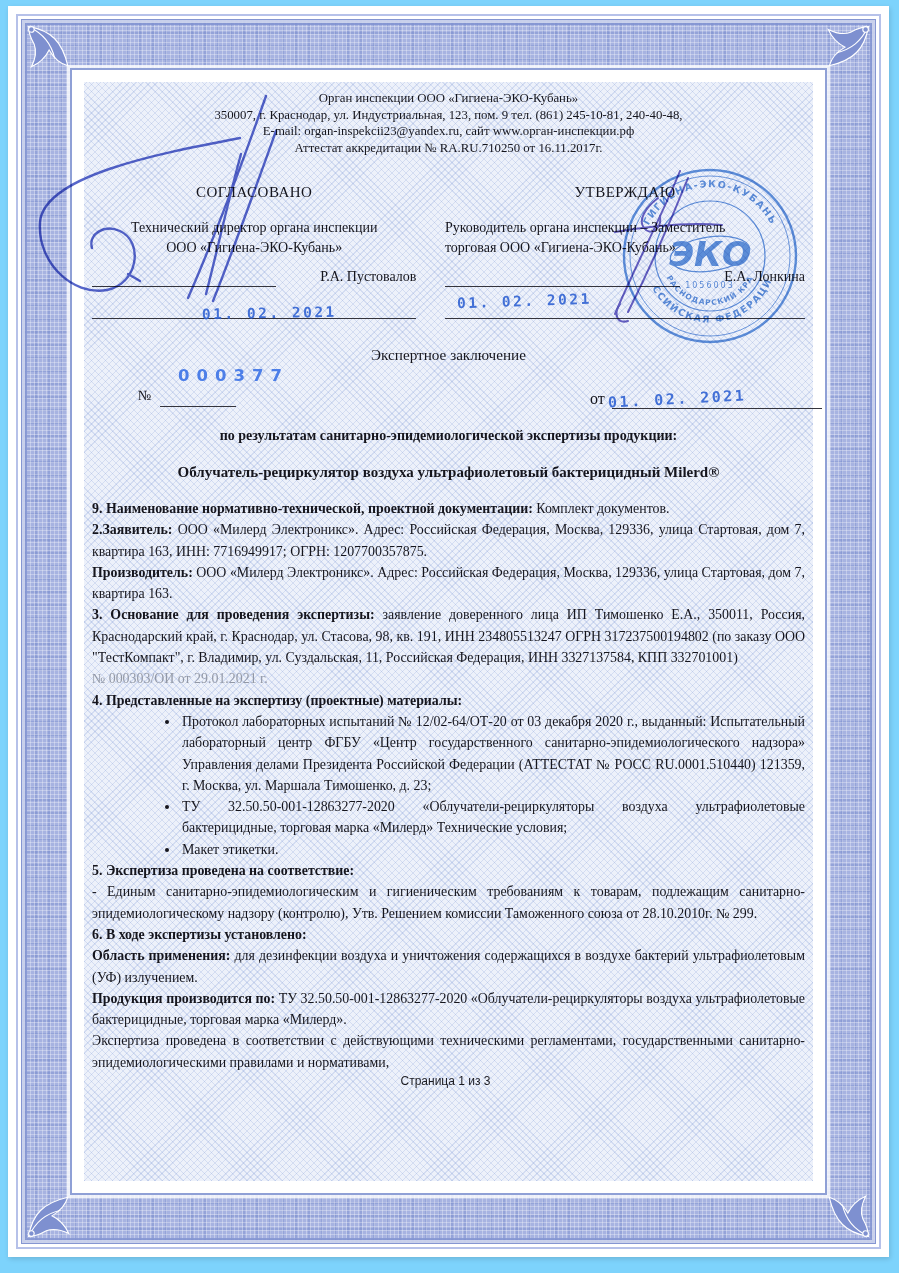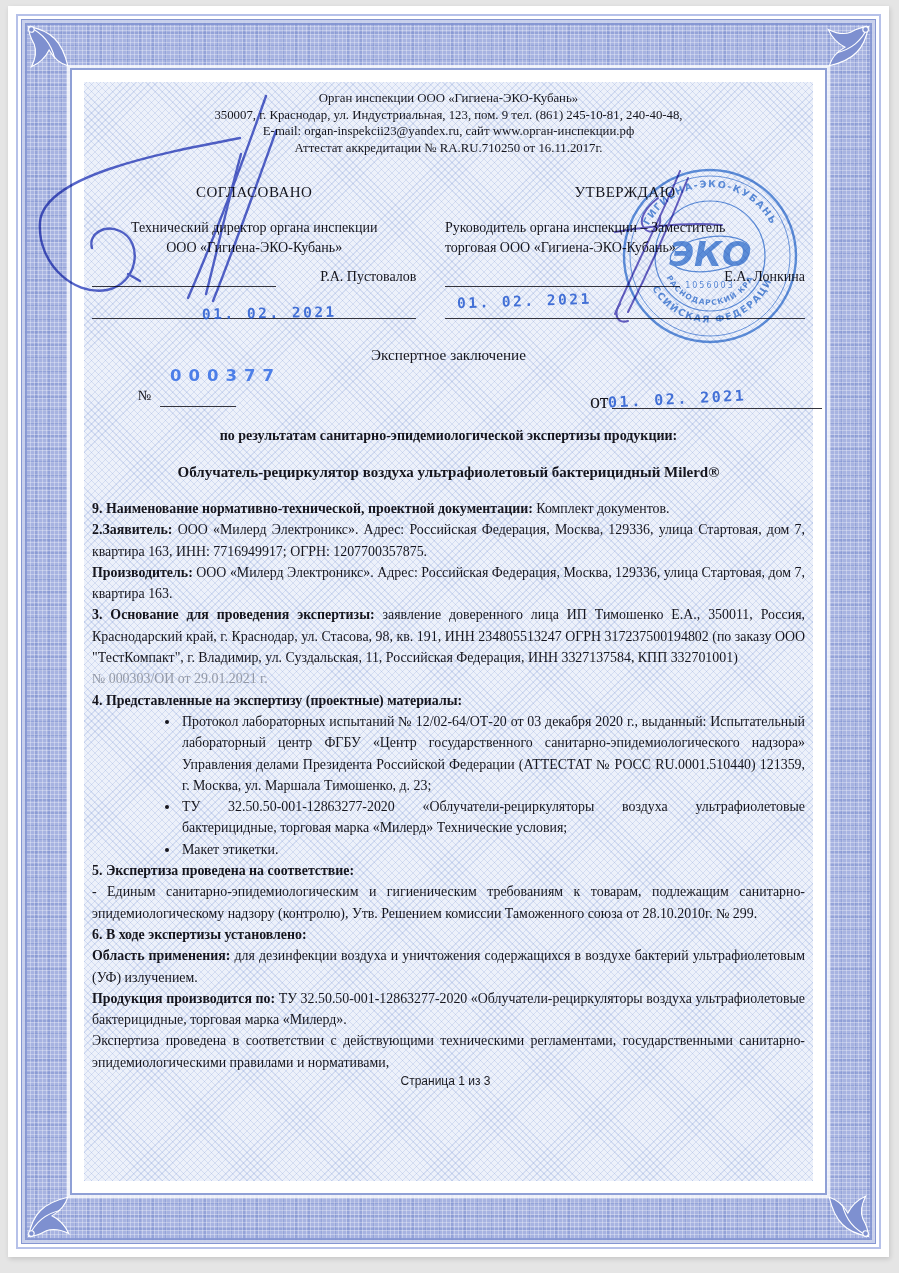--- a/index.html
+++ b/index.html
@@ -1,17 +1,17 @@
 <!DOCTYPE html>
 <html><head>
 <meta charset="utf-8">
 <style>
   html,body{margin:0;padding:0;width:899px;height:1273px;overflow:hidden;background:#ffffff;}
   *{box-sizing:border-box;}
-  .scan{position:relative;width:899px;height:1273px;background:#e5e5e5;font-family:"Liberation Serif","DejaVu Serif",serif;padding-left:28px;}
+  .scan{position:relative;width:899px;height:1273px;background:#7dd3fc;font-family:"Liberation Serif","DejaVu Serif",serif;padding-left:28px;}
   .cert{position:absolute;left:8px;top:6px;right:10px;bottom:16px;background:#ffffff;box-shadow:1px 2px 5px rgba(0,0,0,.14);}
   
   .thin-line{position:absolute;inset:8px;border:2px solid #b6c1e9;}
   
   .band{position:absolute;inset:13px;background-color:#a7b3e1;
     background-image:
       repeating-linear-gradient(0deg, rgba(255,255,255,.30) 0 1px, transparent 1px 4px),
       repeating-linear-gradient(90deg, rgba(255,255,255,.30) 0 1px, transparent 1px 4px),
       repeating-linear-gradient(90deg, rgba(118,138,203,.38) 0 2px, transparent 2px 13px),
       repeating-linear-gradient(0deg, rgba(118,138,203,.38) 0 2px, transparent 2px 13px);
@@ -43,22 +43,22 @@
   .signer{padding-left:5px;white-space:nowrap;}
   .date-row{position:relative;margin-top:15px;border-bottom:1.3px solid #34343c;height:17px;}
   .stamp-date{position:absolute;font-family:"DejaVu Sans Mono",monospace;font-weight:bold;color:#3566d4;font-size:14.5px;letter-spacing:2.5px;opacity:.92;white-space:nowrap;}
   .col.left .stamp-date{left:34%;top:1px;transform:rotate(-1deg);}
   .col.right .stamp-date{left:12px;top:-11px;transform:rotate(-2deg);}
 
   .doc-title{font-size:15.2px;font-weight:normal;text-align:center;margin:27px 0 0 0;}
   .num-row{position:relative;height:54px;margin-top:2px;}
   .num-label{position:absolute;left:46px;top:22px;font-size:14px;}
   .num-line{position:absolute;left:68px;top:40px;width:76px;border-bottom:1.3px solid #34343c;}
-  .num-stamp{position:absolute;left:78px;top:0px;font-family:"DejaVu Sans",sans-serif;font-weight:bold;color:#4579e8;font-size:16.5px;letter-spacing:7px;opacity:.95;}
-  .date-label{position:absolute;left:498px;top:24px;font-size:20px;}
+  .num-stamp{position:absolute;left:86px;top:0px;font-family:"DejaVu Sans",sans-serif;font-weight:bold;color:#4579e8;font-size:16.5px;letter-spacing:7px;opacity:.95;}
+  .date-label{position:absolute;left:498px;top:24px;font-size:16px;}
   .date-line{position:absolute;left:520px;top:42px;width:210px;border-bottom:1.3px solid #34343c;}
   .date-stamp2{position:absolute;left:516px;top:24px;font-family:"DejaVu Sans Mono",monospace;font-weight:bold;color:#3566d4;font-size:15px;letter-spacing:2.5px;transform:rotate(-3deg);opacity:.92;white-space:nowrap;}
   .subtitle{font-size:14px;font-weight:bold;text-align:center;margin:8px 0 0 0;}
   .product{font-size:15px;font-weight:bold;text-align:center;margin:20px 0 0 0;}
 
   .body-text{margin-top:17px;font-size:13.9px;line-height:21.3px;text-align:justify;}
   .body-text p{margin:0;}
   .faded{color:#9298a6;}
   .body-text ul{margin:0;padding-left:88px;}
   .body-text li{padding-left:2px;}

